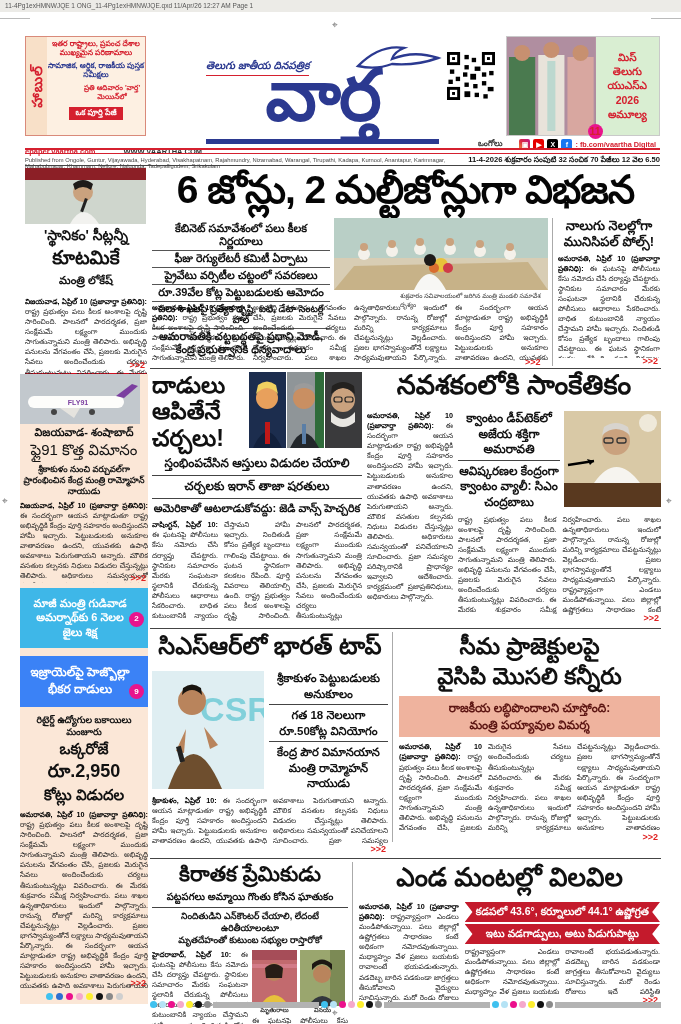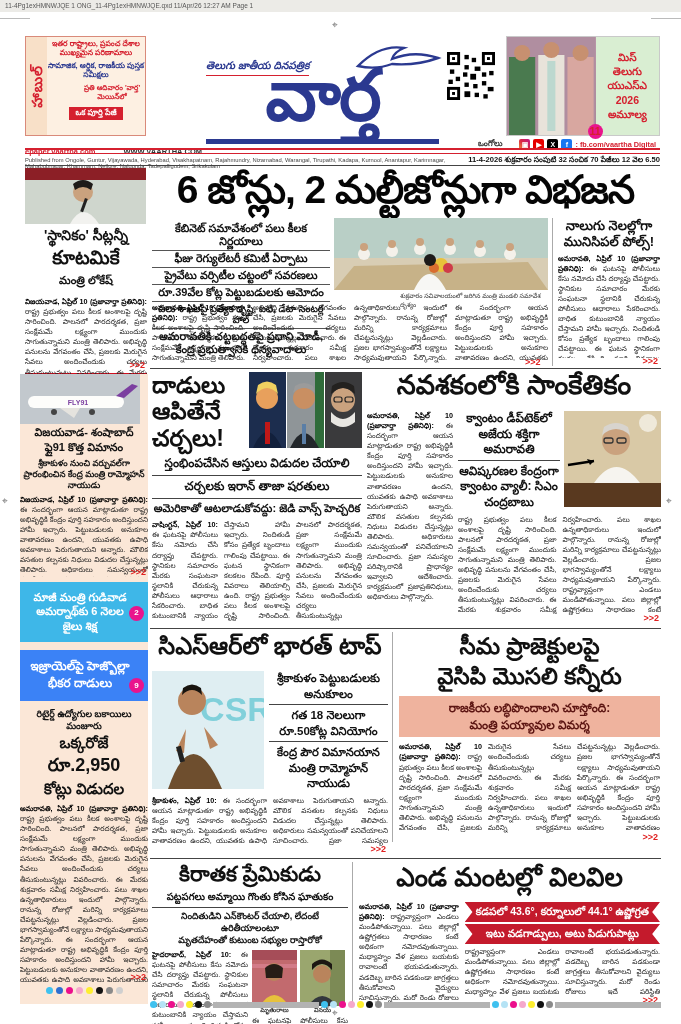--- a/index.html
+++ b/index.html
@@ -85,21 +85,21 @@
   .municipal{position:absolute;left:552px;top:218px;width:108px;height:148px;border-left:1px solid #aaa;
              padding-left:5px;box-sizing:border-box;}
   .municipal .t{font-size:13px;font-weight:900;text-align:center;line-height:1.25;}
   .municipal .body{height:104px;overflow:hidden;margin-top:3px;}
 
   
   .sidebar{position:absolute;left:20px;top:374px;width:128px;height:630px;background:#fbe7d7;
            box-sizing:border-box;}
   .plane{width:120px;height:50px;position:relative;overflow:hidden;background:#c7ccd1;}
   .fl-t1{font-size:11px;font-weight:900;text-align:center;margin-top:2px;}
-  .fl-t2{font-size:11px;font-weight:700;text-align:center;}
+  .fl-t2{font-size:15px;font-weight:400;text-align:center;}
   .fl-sub{font-size:8.6px;font-weight:bold;text-align:center;line-height:1.3;margin-top:2px;}
   .fl-body{height:82px;overflow:hidden;margin-top:3px;position:relative;}
   .promo{position:relative;color:#fff;font-weight:900;text-align:center;padding:8px 14px 8px 6px;margin-top:5px;}
   .promo-blue{background:#3eb7e8;font-size:11px;line-height:1.35;}
   .promo-teal{background:#3b82f6;font-size:12px;line-height:1.45;margin-top:8px;}
   .funds-head{font-size:9.3px;font-weight:900;text-align:center;margin-top:7px;line-height:1.3;}
   .funds-big1{font-size:15px;font-weight:900;text-align:center;margin-top:2px;}
   .funds-big2{font-size:18px;font-weight:900;text-align:center;}
   .funds-big3{font-size:15px;font-weight:900;text-align:center;}
   .funds-body{height:178px;overflow:hidden;margin-top:3px;position:relative;}

